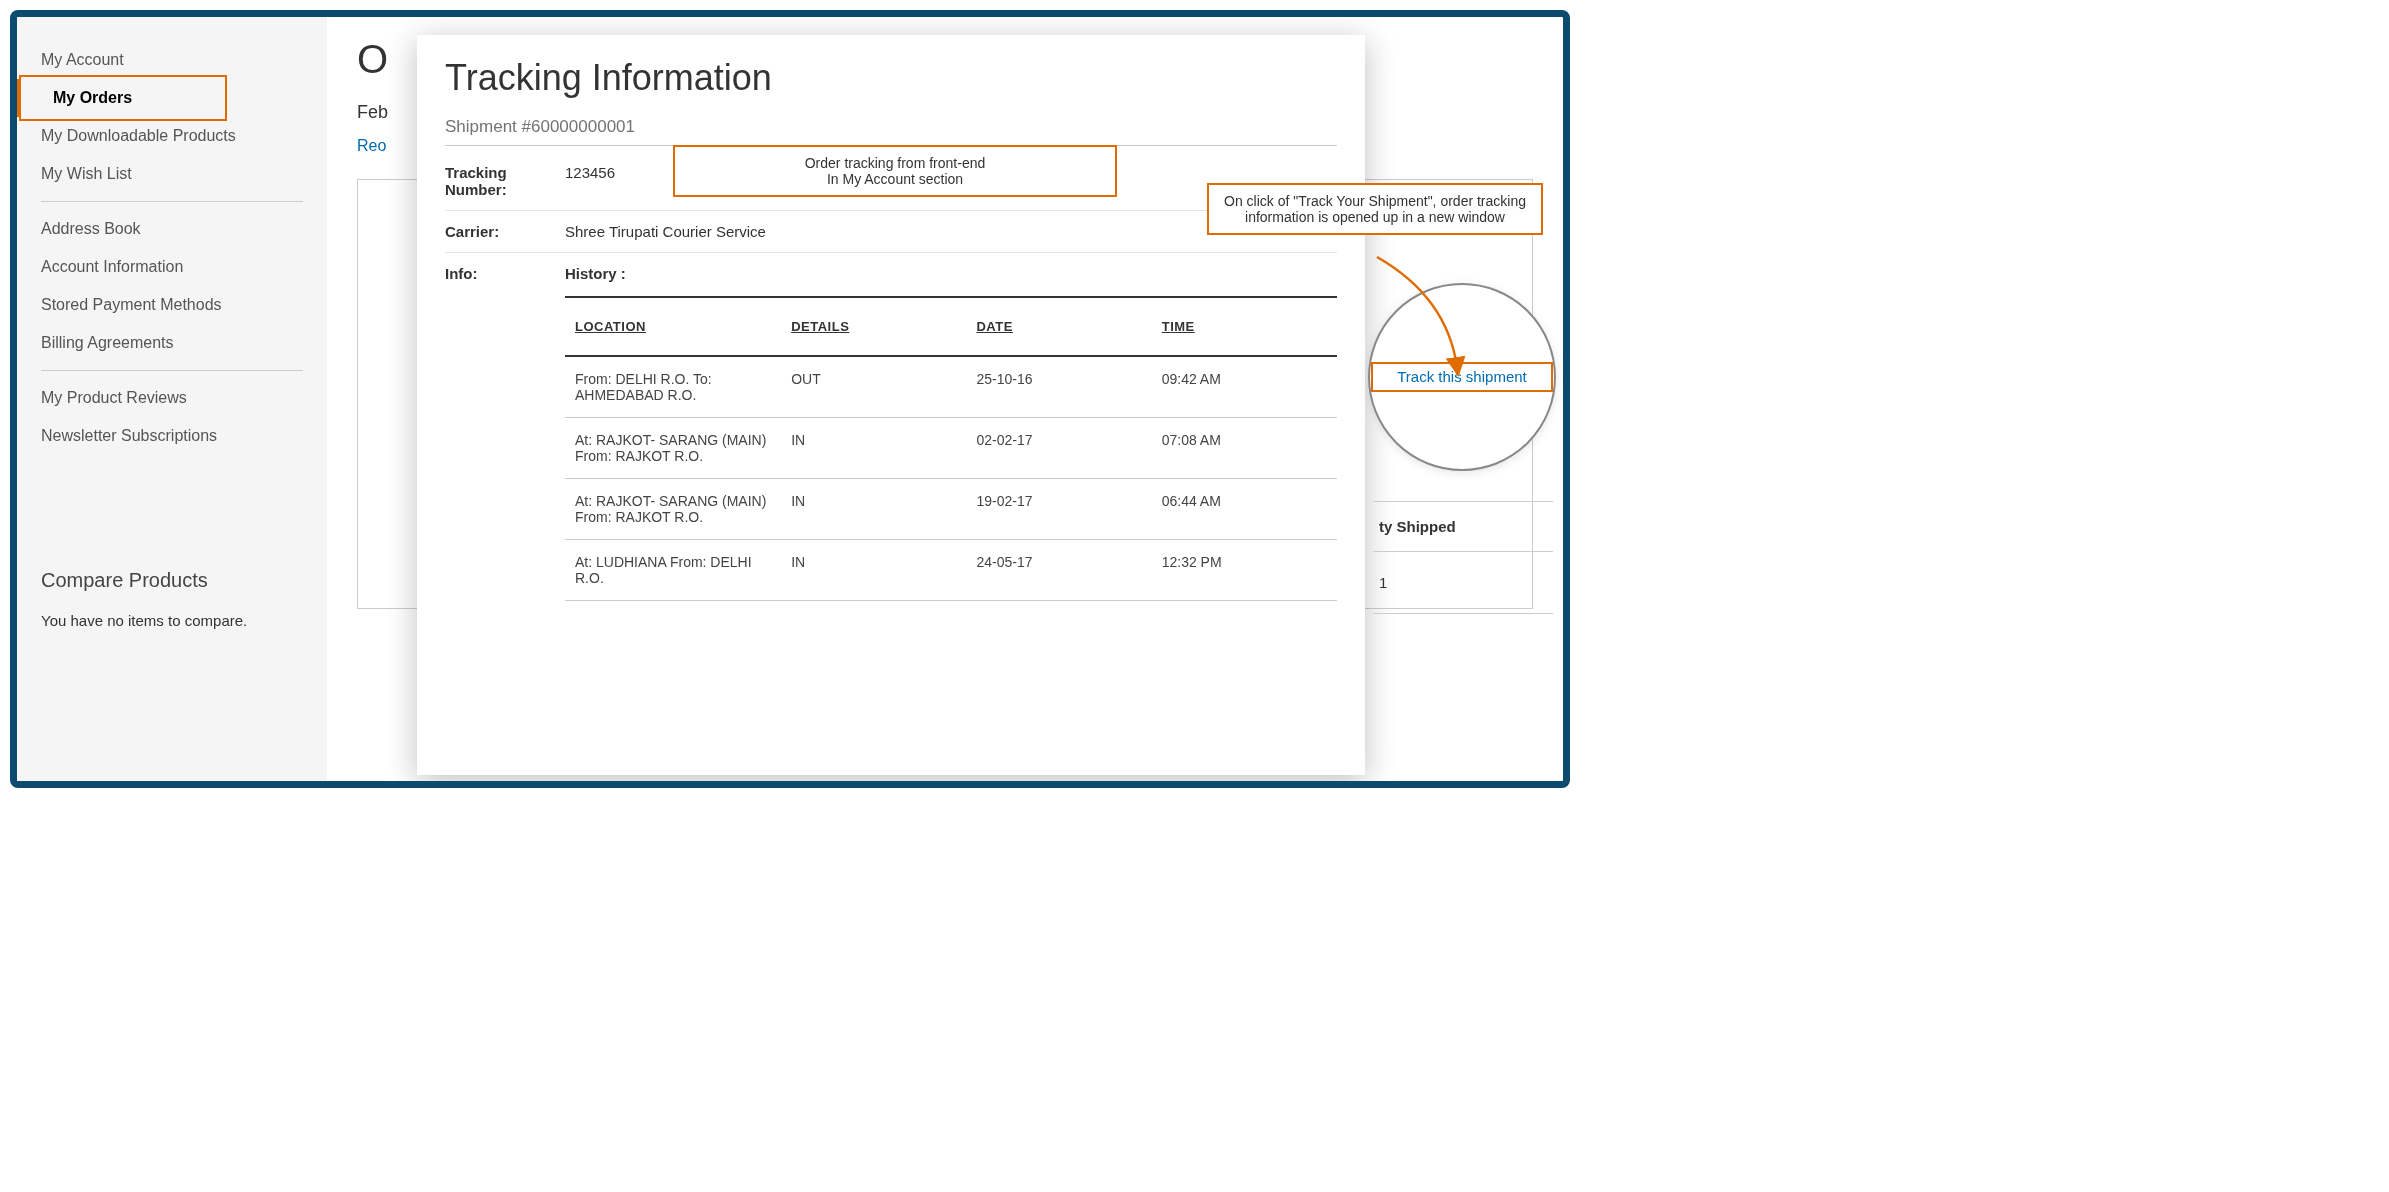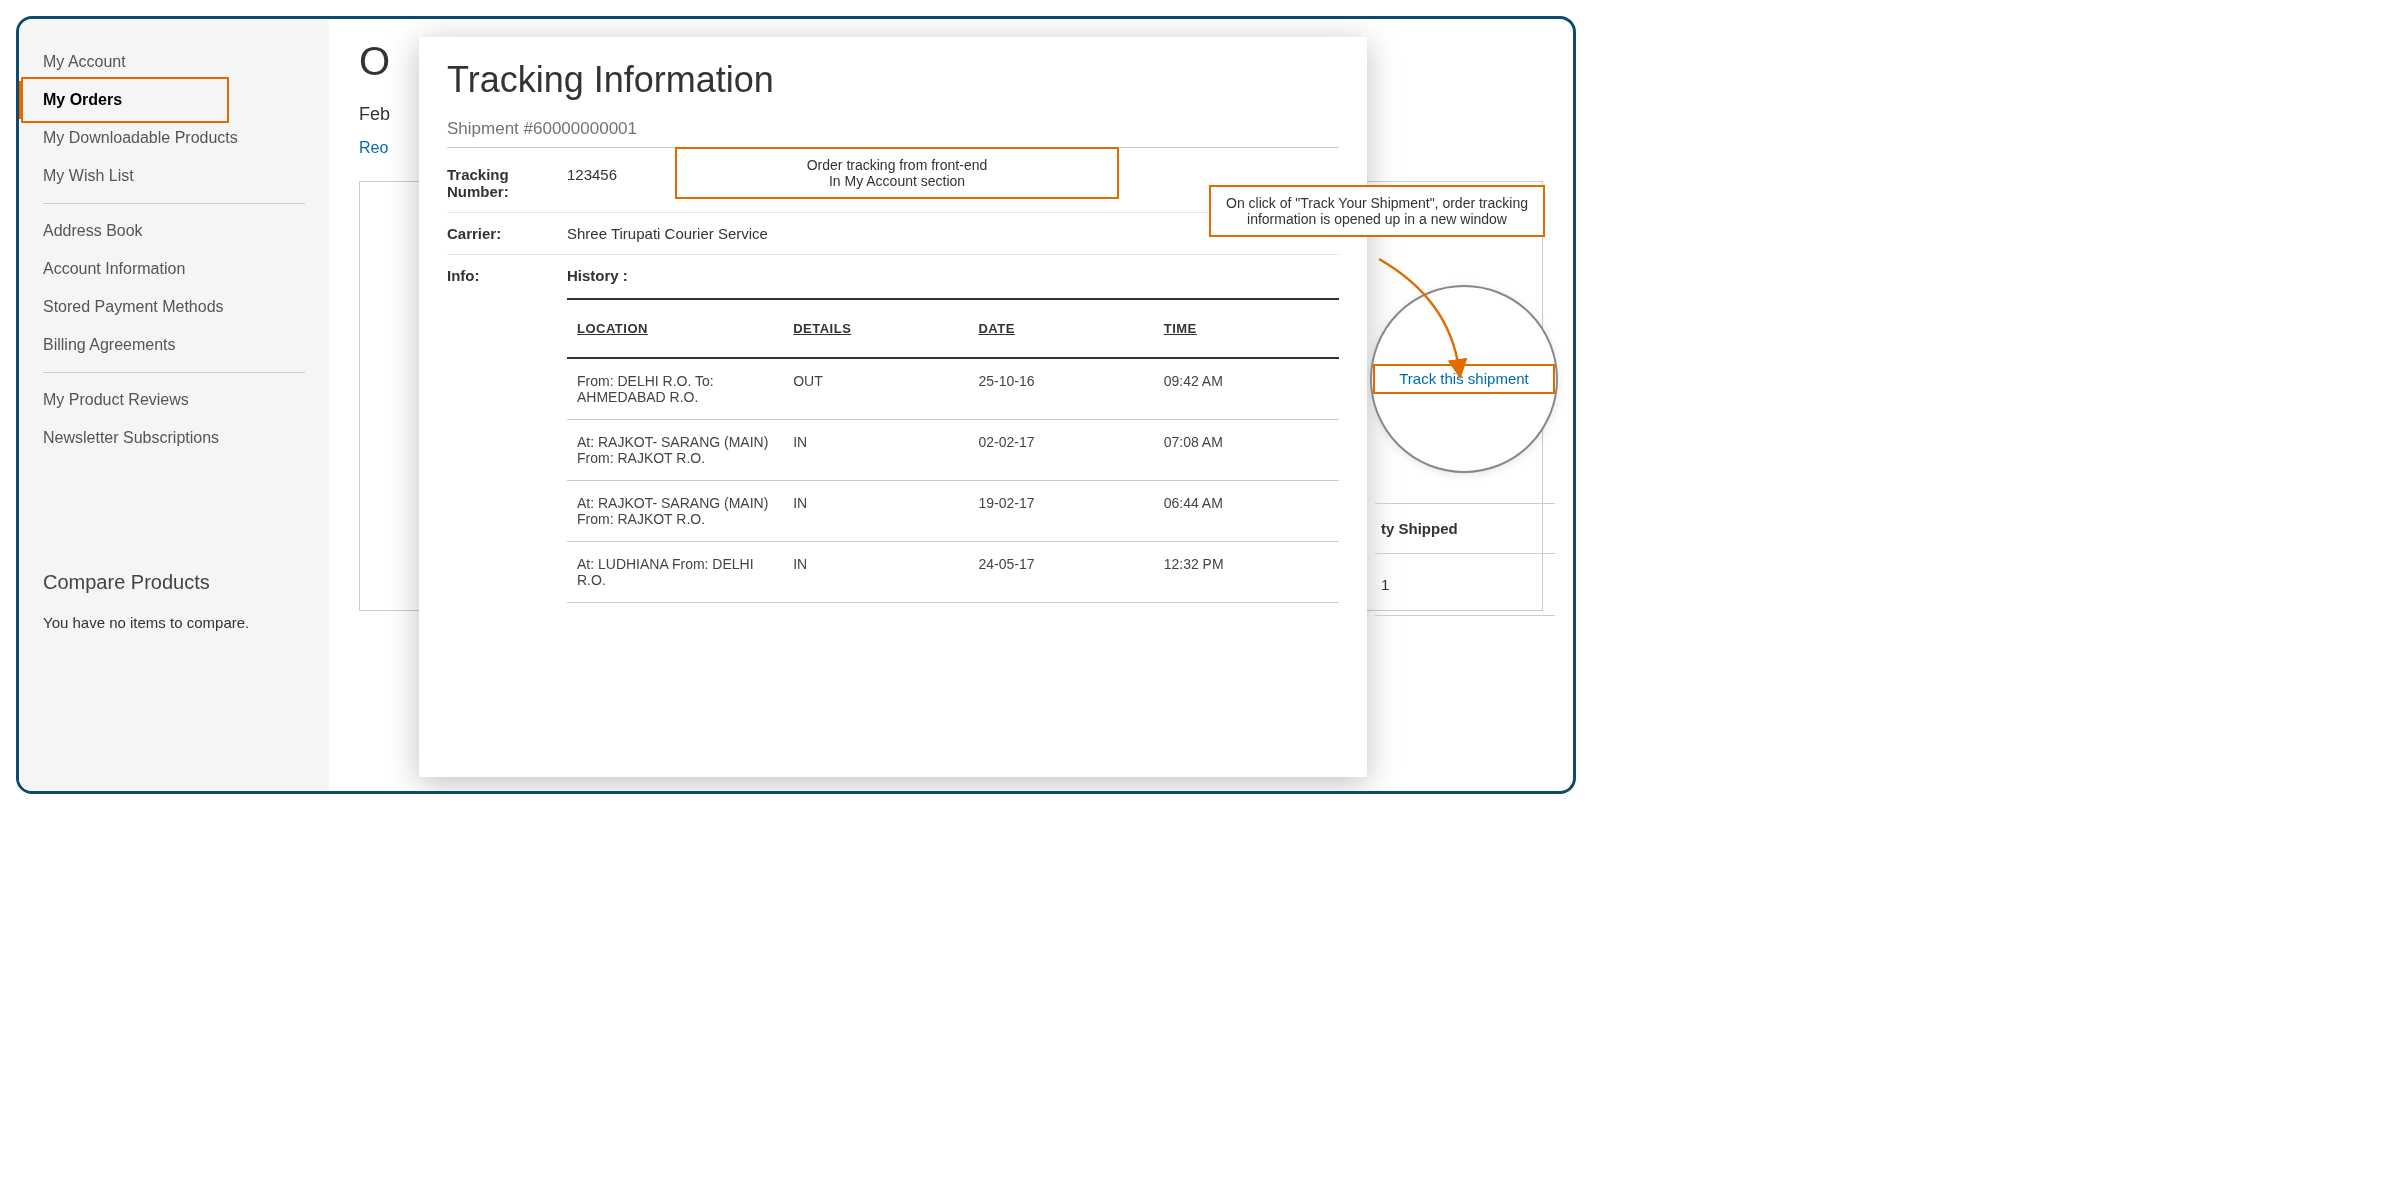--- a/index.html
+++ b/index.html
@@ -2,25 +2,25 @@
 <html><head>
 <meta charset="utf-8">
 <style>
   * { box-sizing: border-box; margin: 0; padding: 0; }
   body {
     font-family: -apple-system, BlinkMacSystemFont, "Segoe UI", Helvetica, Arial, sans-serif;
     background: #fff;
     color: #333;
   }
   .frame {
-    border: 3px solid #0c4a6e;
-    border-radius: 16px;
+    border: 7px solid #0c4a6e;
+    border-radius: 8px;
     width: 1560px;
     height: 778px;
-    margin: 16px;
+    margin: 10px;
     position: relative;
     overflow: hidden;
     background: #fff;
   }
   .layout {
     display: flex;
     height: 100%;
   }
   .sidebar {
     width: 310px;
@@ -31,21 +31,21 @@
   .sidebar-item {
     padding: 10px 24px;
     color: #555;
     font-size: 16px;
     cursor: pointer;
   }
   .sidebar-item.active {
     font-weight: 700;
     color: #000;
     border-left: 4px solid #e06c00;
-    padding-left: 20px;
+    padding-left: 32px;
     position: relative;
   }
   .sidebar-item.active::after {
     content: "";
     position: absolute;
     left: -2px;
     top: -4px;
     right: 100px;
     bottom: -4px;
     border: 2px solid #e06c00;

